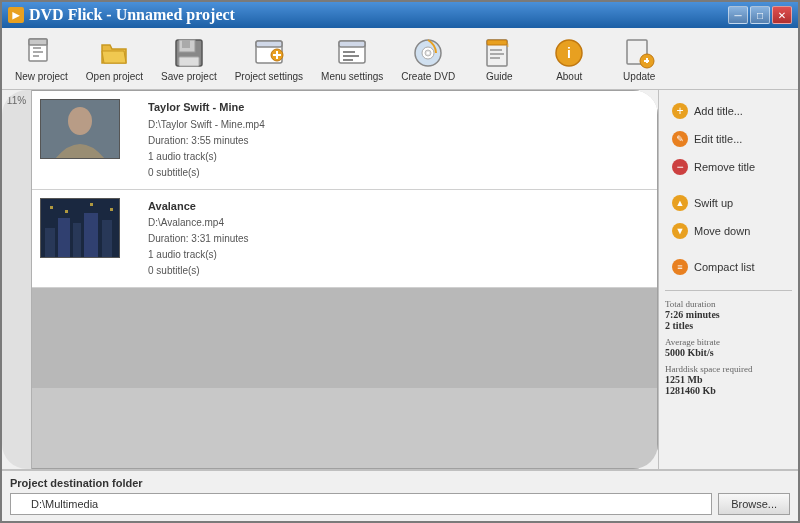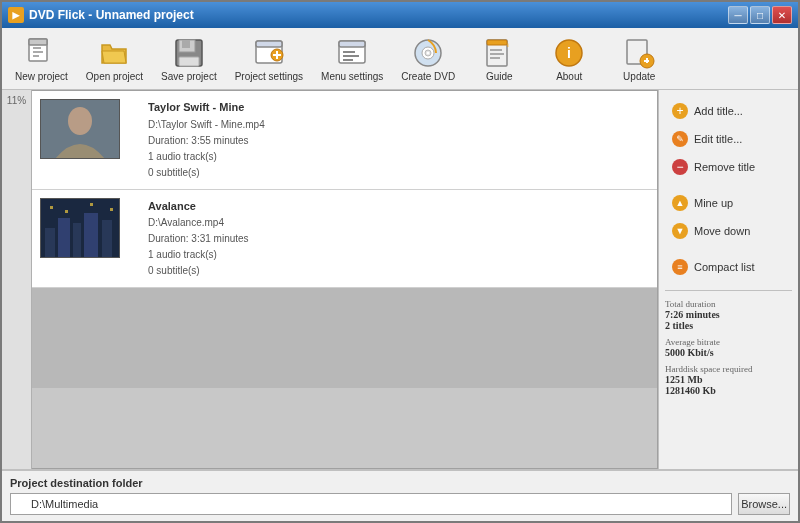--- a/index.html
+++ b/index.html
@@ -46,22 +46,23 @@
       display: flex;
       align-items: center;
       justify-content: center;
       font-size: 9px;
       color: white;
       font-weight: bold;
     }
 
     .title-text {
       color: white;
-      font-size: 12px;
+      font-size: 16px;
       font-weight: bold;
+      font-family: Liberation Serif, serif;
     }
 
     .title-bar-buttons {
       display: flex;
       gap: 2px;
     }
 
     .title-btn {
       width: 20px;
       height: 18px;
@@ -143,20 +144,21 @@
       justify-content: center;
       font-size: 10px;
       color: #666;
       flex-shrink: 0;
     }
 
     .titles-area {
       display: flex;
       flex: 1;
       overflow: hidden;
+      border-radius: 25px;
     }
 
     .titles-list {
       flex: 1;
       background: #c8c8c8;
       overflow-y: auto;
       border: 1px solid #a0a0a0;
       border-left: none;
     }
 
@@ -299,21 +301,21 @@
       height: 22px;
       border: 1px solid #a0a0a0;
       background: white;
       padding: 2px 20px;
       font-size: 11px;
       color: #333;
     }
 
     .browse-btn {
       height: 22px;
-      padding: 0 2px;
+      padding: 0 12px;
       background: linear-gradient(to bottom, #f8f8f8, #dcdcdc);
       border: 1px solid #a0a0a0;
       cursor: pointer;
       font-size: 11px;
       color: #333;
       white-space: nowrap;
     }
 
     
     .icon-svg {
@@ -539,21 +541,21 @@
 
       <div class="sidebar-btn">
         <div class="sidebar-btn-icon icon-red">−</div>
         <span class="sidebar-btn-label">Remove title</span>
       </div>
 
       <div class="sidebar-divider"></div>
 
       <div class="sidebar-btn">
         <div class="sidebar-btn-icon icon-gold" style="font-size:9px;">▲</div>
-        <span class="sidebar-btn-label">Mine up</span>
+        <span class="sidebar-btn-label">Swift up</span>
       </div>
 
       <div class="sidebar-btn">
         <div class="sidebar-btn-icon icon-gold" style="font-size:9px;">▼</div>
         <span class="sidebar-btn-label">Move down</span>
       </div>
 
       <div class="sidebar-divider"></div>
 
       <div class="sidebar-btn">

